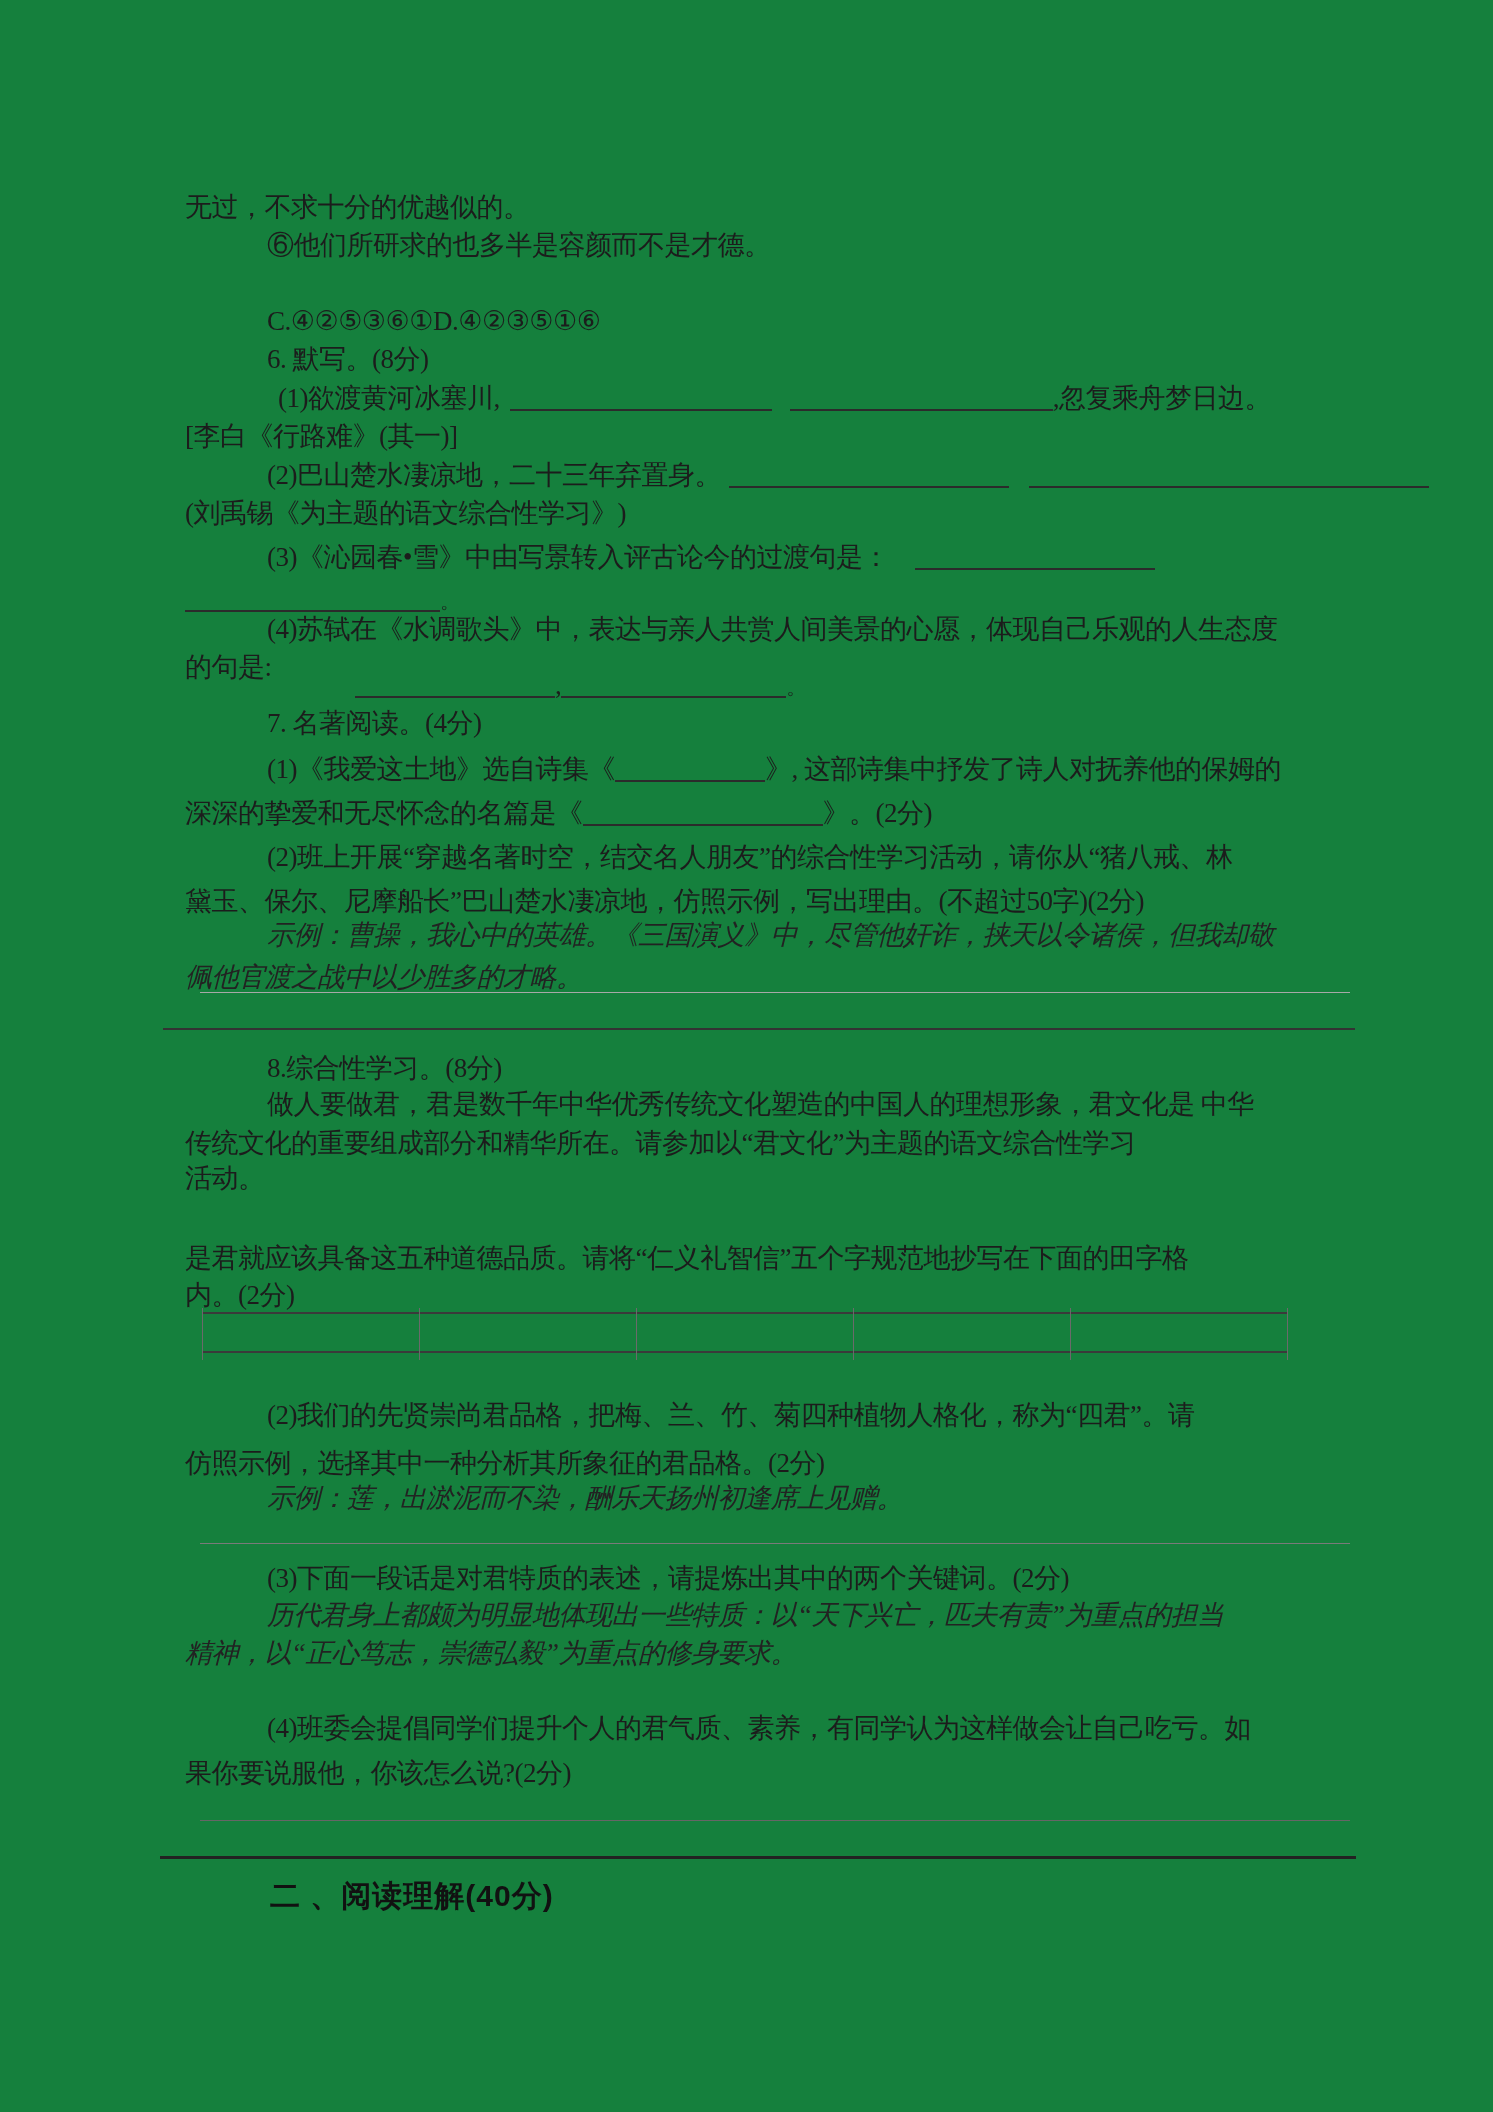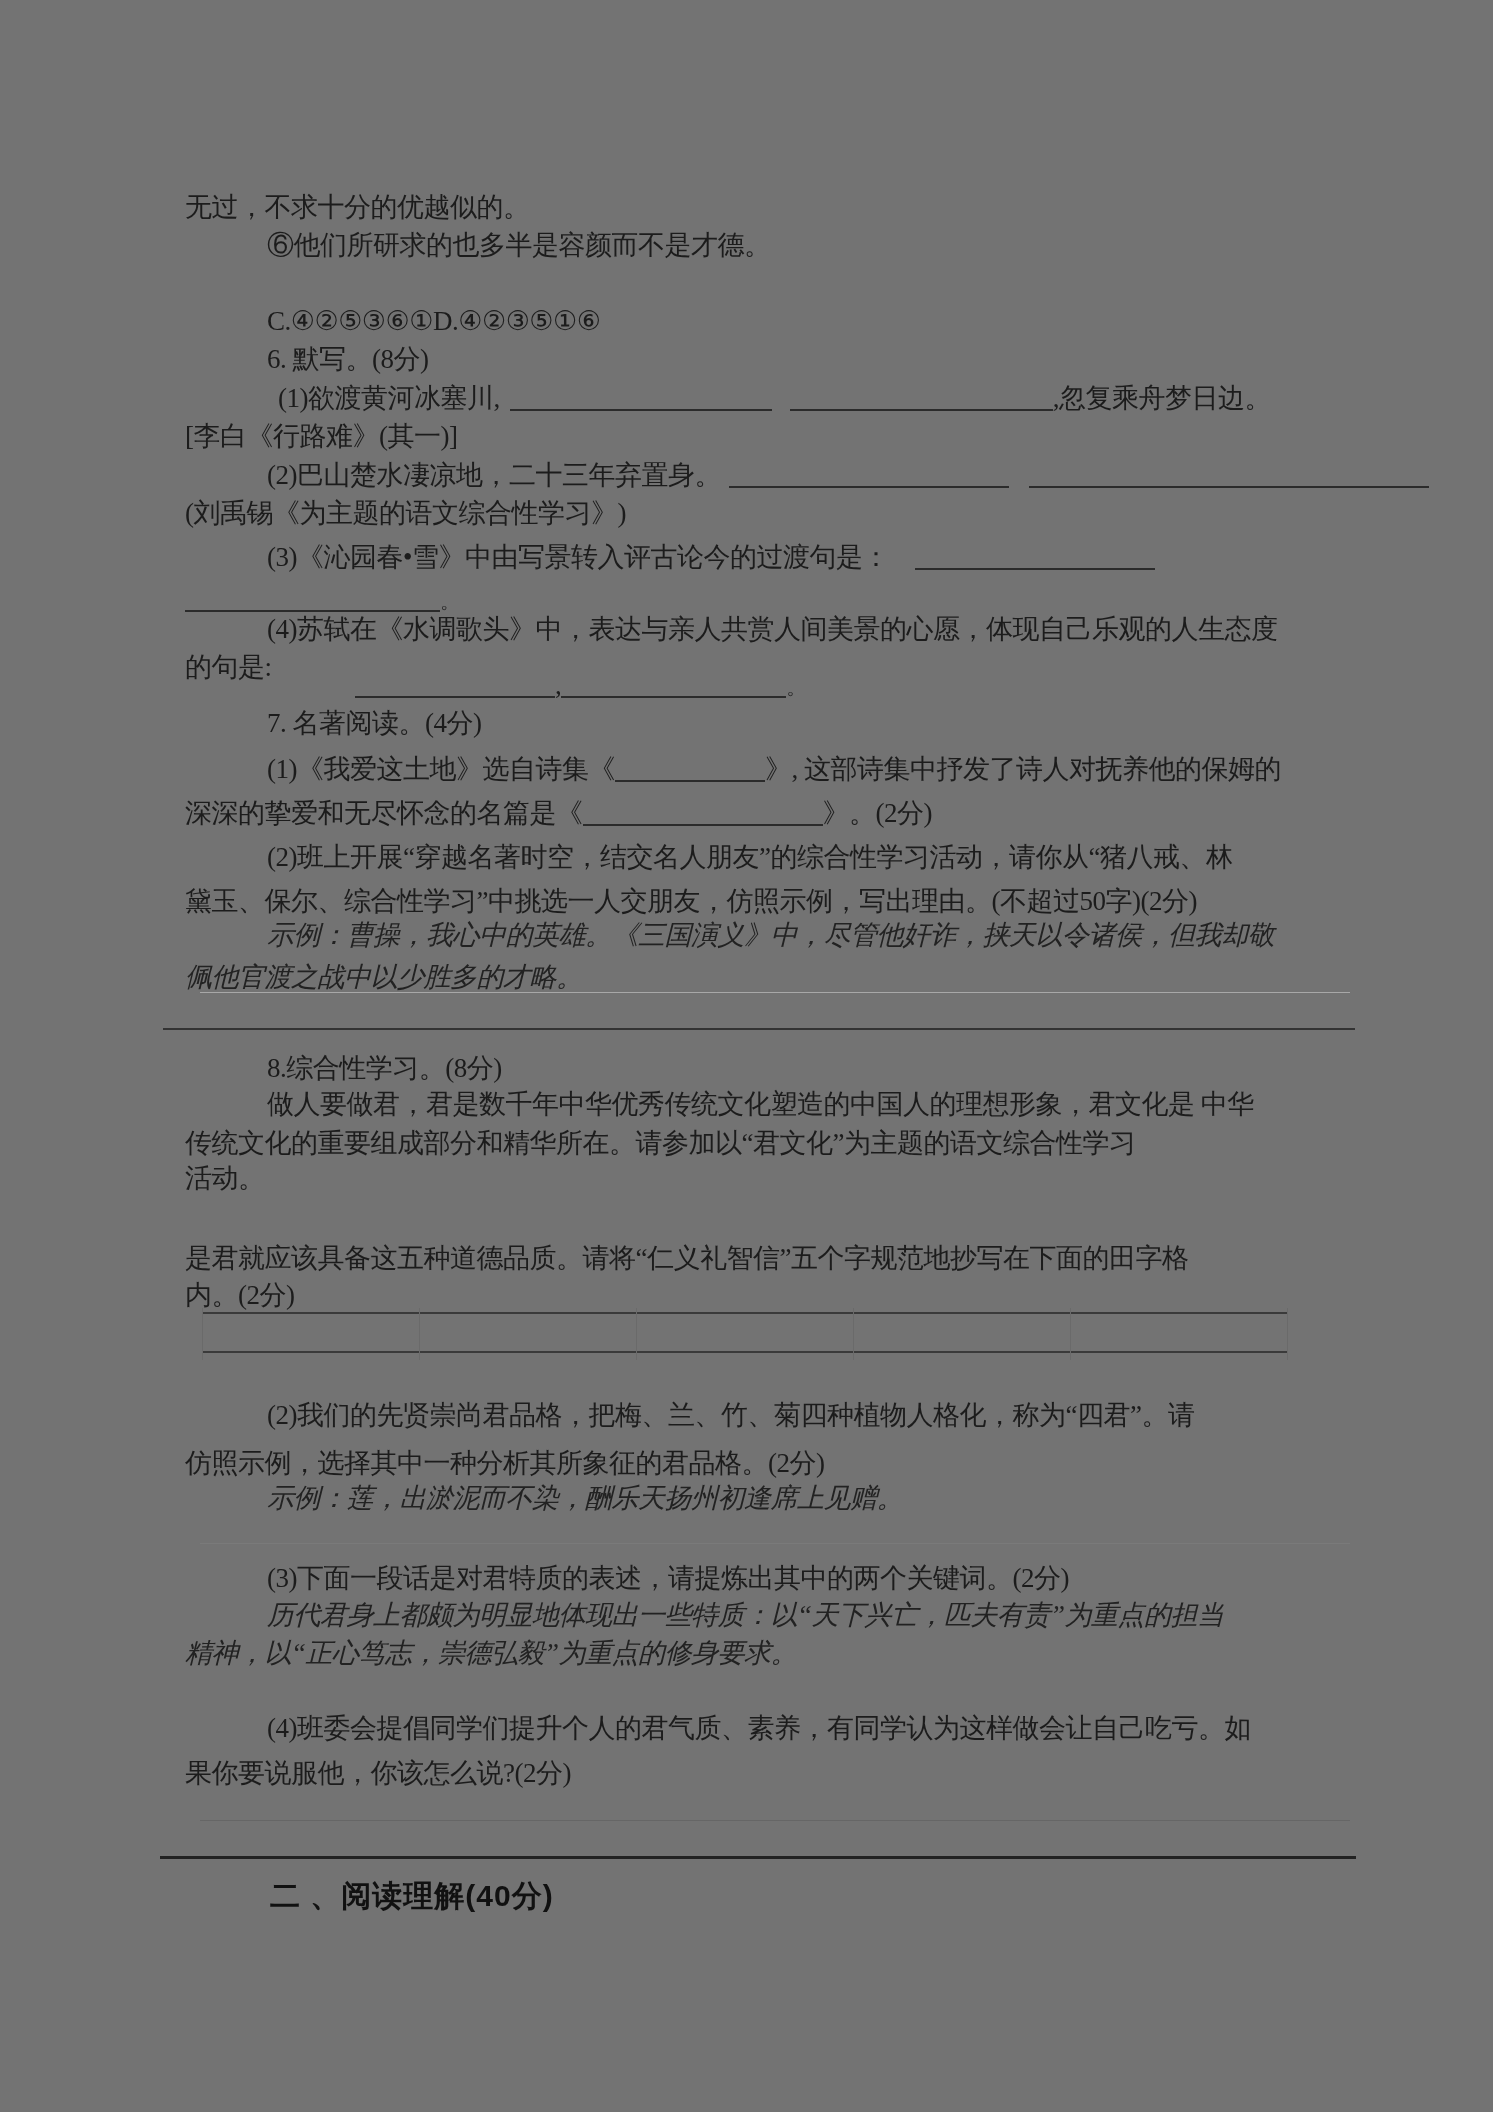--- a/index.html
+++ b/index.html
@@ -1,21 +1,21 @@
 <!DOCTYPE html>
 <html><head>
 <meta charset="utf-8">
 <style>
   * { margin:0; padding:0; box-sizing:border-box; }
   html,body { background:#e8e8e8; }
   .page {
     position:relative;
     width:1493px; height:2112px;
     margin:0 auto;
-    background:#737373;
+    background:#15803d;
     font-family:"Liberation Serif","DejaVu Serif",serif;
     font-size:27px;
     letter-spacing:-0.5px;
     color:#1c1c1c;
     overflow:hidden;
   }
   .line {
     position:absolute;
     white-space:nowrap;
     height:34px;
@@ -80,21 +80,21 @@
   <div class="line" style="top:582px;left:185px"><span class="blank" style="width:255px"></span><span style="font-size:20px">。</span></div>
 
   <div class="line" style="top:612px;left:267px">(4)苏轼在《水调歌头》中，表达与亲人共赏人间美景的心愿，体现自己乐观的人生态度</div>
   <div class="line" style="top:650px;left:185px">的句是:</div>
   <div class="line" style="top:668px;left:355px"><span class="blank" style="width:200px"></span><span>,</span><span class="blank" style="width:225px"></span><span style="font-size:20px">。</span></div>
 
   <div class="line" style="top:706px;left:267px">7. 名著阅读。(4分)</div>
   <div class="line" style="top:752px;left:267px"><span>(1)《我爱这土地》选自诗集《</span><span class="blank" style="width:150px"></span><span>》, 这部诗集中抒发了诗人对抚养他的保姆的</span></div>
   <div class="line" style="top:796px;left:185px"><span>深深的挚爱和无尽怀念的名篇是《</span><span class="blank" style="width:240px"></span><span>》。(2分)</span></div>
   <div class="line" style="top:840px;left:267px">(2)班上开展“穿越名著时空，结交名人朋友”的综合性学习活动，请你从“猪八戒、林</div>
-  <div class="line" style="top:884px;left:185px">黛玉、保尔、综合性学习”中挑选一人交朋友，仿照示例，写出理由。(不超过50字)(2分)</div>
+  <div class="line" style="top:884px;left:185px">黛玉、保尔、尼摩船长”巴山楚水凄凉地，仿照示例，写出理由。(不超过50字)(2分)</div>
   <div class="line kaiti" style="top:918px;left:267px">示例：曹操，我心中的英雄。《三国演义》中，尽管他奸诈，挟天以令诸侯，但我却敬</div>
   <div class="line kaiti" style="top:960px;left:185px">佩他官渡之战中以少胜多的才略。</div>
 
   <div class="ans-line" style="top:992px;left:200px;width:1150px;border-top:1px solid #a8a8a8"></div>
   <div class="ans-line" style="top:1028px;left:163px;width:1192px;border-top:2px solid #333"></div>
 
   <div class="line" style="top:1051px;left:267px">8.综合性学习。(8分)</div>
   <div class="line" style="top:1087px;left:267px">做人要做君，君是数千年中华优秀传统文化塑造的中国人的理想形象，君文化是 中华</div>
   <div class="line" style="top:1126px;left:185px">传统文化的重要组成部分和精华所在。请参加以“君文化”为主题的语文综合性学习</div>
   <div class="line" style="top:1161px;left:185px">活动。</div>

